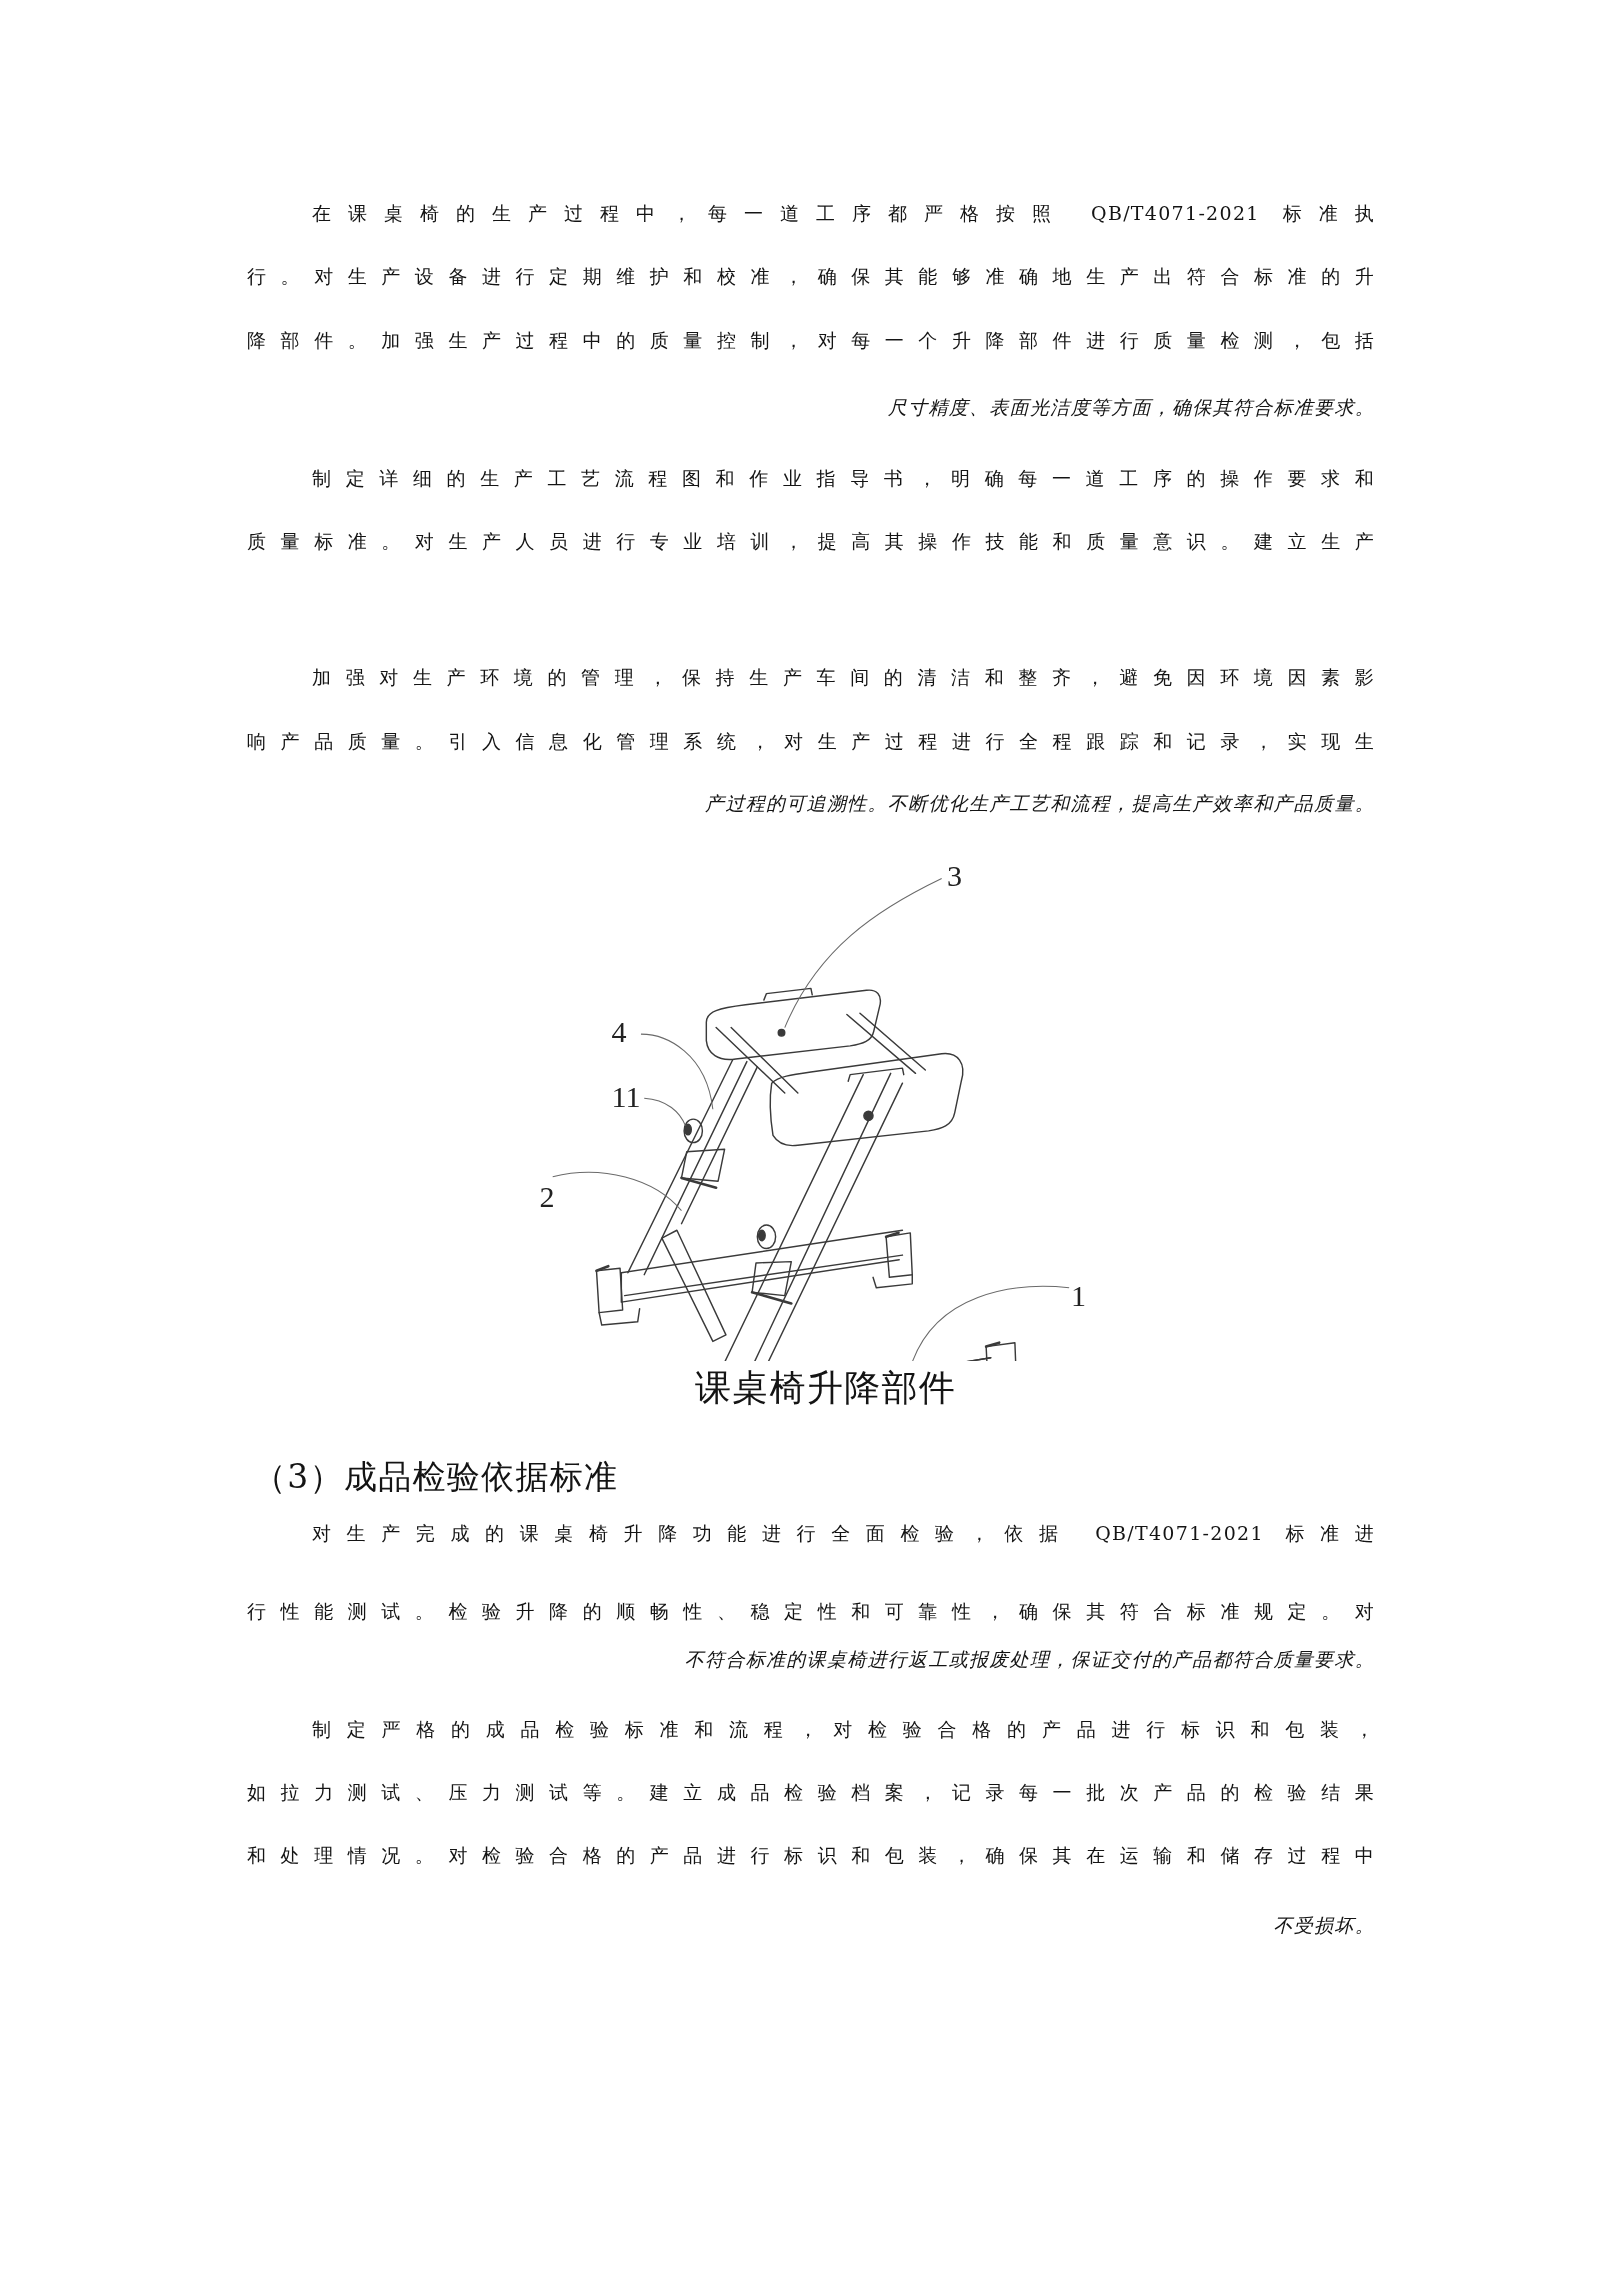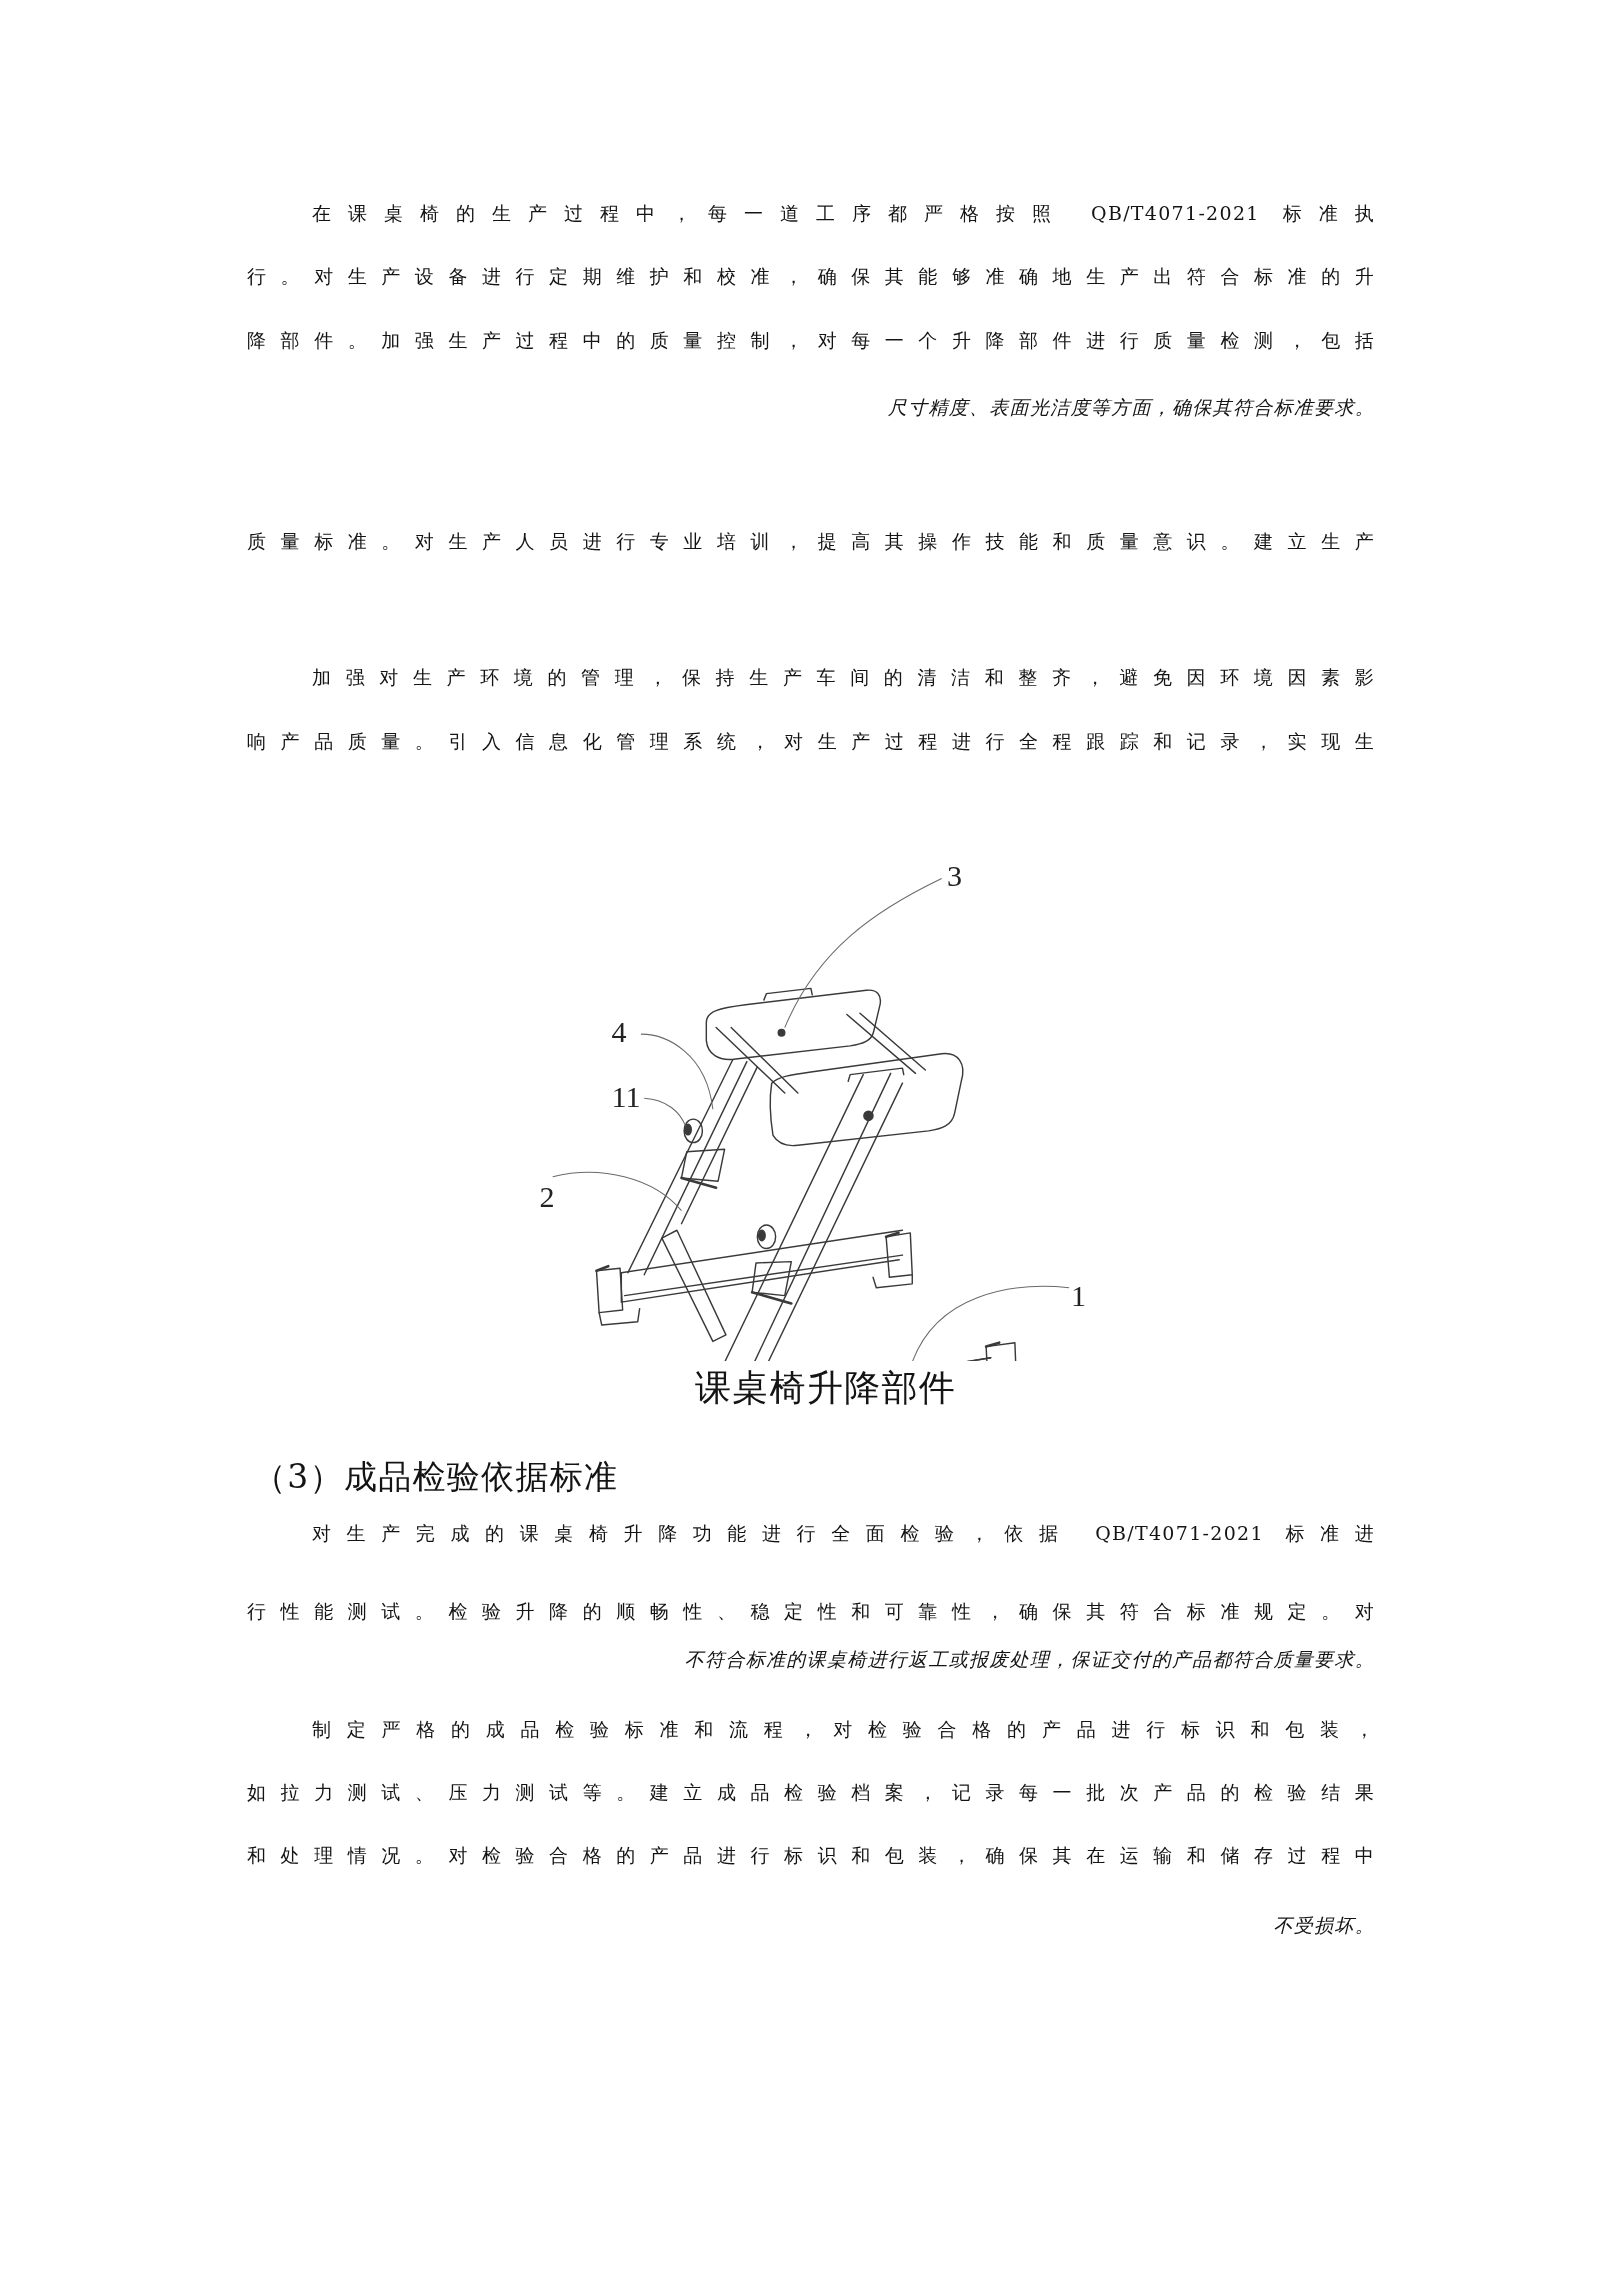--- a/index.html
+++ b/index.html
@@ -87,24 +87,26 @@
 </head>
 <body>
 
 <div class="page">
 
   <div class="line full indent" style="top:194px;">在课桌椅的生产过程中，每一道工序都严格按照 QB/T4071-2021 标准执</div>
   <div class="line full" style="top:257px;">行。对生产设备进行定期维护和校准，确保其能够准确地生产出符合标准的升</div>
   <div class="line full" style="top:321px;">降部件。加强生产过程中的质量控制，对每一个升降部件进行质量检测，包括</div>
   <div class="line last" style="top:388px;">尺寸精度、表面光洁度等方面，确保其符合标准要求。</div>
 
+  <div class="line full indent" style="top:459px;">制定详细的生产工艺流程图和作业指导书，明确每一道工序的操作要求和</div>
   <div class="line full" style="top:522px;">质量标准。对生产人员进行专业培训，提高其操作技能和质量意识。建立生产</div>
 
   <div class="line full indent" style="top:658px;">加强对生产环境的管理，保持生产车间的清洁和整齐，避免因环境因素影</div>
   <div class="line full" style="top:722px;">响产品质量。引入信息化管理系统，对生产过程进行全程跟踪和记录，实现生</div>
+  <div class="line last" style="top:784px;">产过程的可追溯性。不断优化生产工艺和流程，提高生产效率和产品质量。</div>
 
   <div class="figure">
     <svg viewBox="0 0 960 800" xmlns="http://www.w3.org/2000/svg">
       <g fill="none" stroke="#3a3a3a" stroke-width="2.2" stroke-linejoin="round" stroke-linecap="round">
 
         <path d="M300 282 C300 265 320 260 360 255 L545 233 C560 231 570 240 565 258 L556 296 C553 310 540 315 520 318 L345 338 C318 342 302 330 300 310 Z"></path>
         <path d="M388 248 L392 238 L460 230 L462 240"></path>
 
         <path d="M400 375 C410 365 430 362 460 358 L660 330 C685 327 698 345 690 372 L680 420 C676 440 660 445 640 448 L440 470 C425 472 410 468 402 455 C398 430 396 400 400 375 Z"></path>
         <path d="M517 372 L520 362 L600 352 L602 362"></path>

